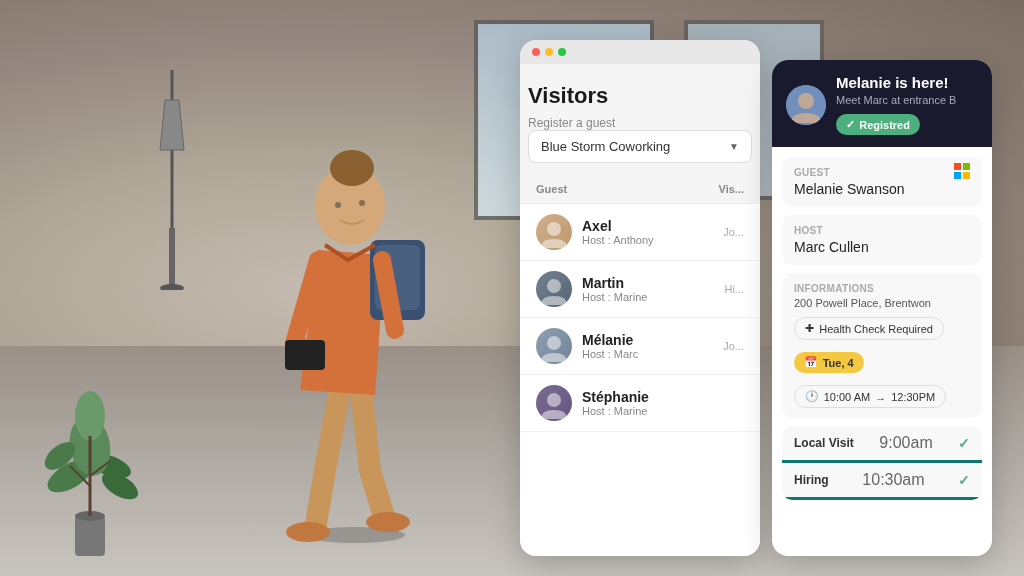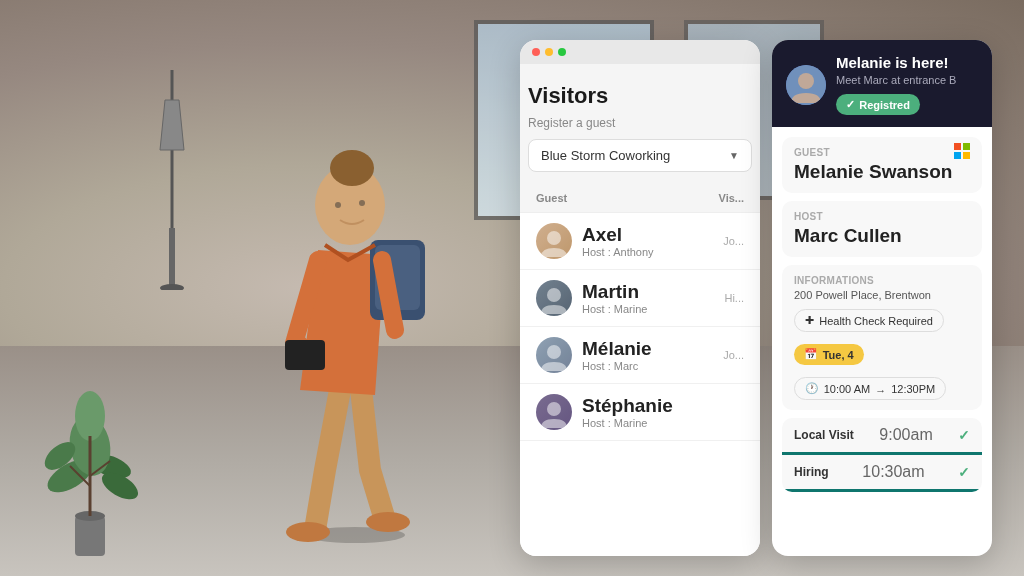--- a/index.html
+++ b/index.html
@@ -100,21 +100,21 @@
       margin-top: 8px;
     }
 
     .location-selector {
       display: flex;
       align-items: center;
       justify-content: space-between;
       border: 1.5px solid #ddd;
       border-radius: 8px;
       padding: 8px 12px;
-      margin-top: 9px;
+      margin-top: 0;
       background: white;
       cursor: pointer;
       font-size: 13px;
       color: #333;
     }
 
     .location-selector .chevron {
       font-size: 10px;
       color: #666;
     }
@@ -154,34 +154,35 @@
       overflow: hidden;
       display: flex;
       align-items: center;
       justify-content: center;
       font-size: 14px;
       font-weight: 600;
       color: white;
     }
 
     .visitor-info { flex: 1; }
-    .visitor-name { font-size: 19px; font-weight: 600; color: #222; }
+    .visitor-name { font-size: 14px; font-weight: 600; color: #222; }
     .visitor-host { font-size: 11px; color: #888; }
     .visitor-badge { font-size: 11px; color: #aaa; font-weight: 500; }
 
     
     .detail-panel {
       background: white;
       border-radius: 16px;
       width: 220px;
       flex-shrink: 0;
       overflow: hidden;
       box-shadow: 0 8px 32px rgba(0,0,0,0.2);
       display: flex;
       flex-direction: column;
+      margin-top: 20px;
     }
 
     
     .notification-header {
       background: #1a1a2e;
       padding: 14px 14px 12px;
       display: flex;
       align-items: center;
       gap: 10px;
     }
@@ -233,22 +234,22 @@
     .detail-card-label {
       font-size: 10px;
       color: #aaa;
       font-weight: 600;
       margin-bottom: 3px;
       text-transform: uppercase;
       letter-spacing: 0.3px;
     }
 
     .detail-card-value {
-      font-size: 19px;
-      font-weight: 700;
+      font-size: 14px;
+      font-weight: 400;
       color: #222;
     }
 
     .ms-logo {
       display: flex;
       align-items: center;
       gap: 2px;
       float: right;
       margin-top: -18px;
     }

